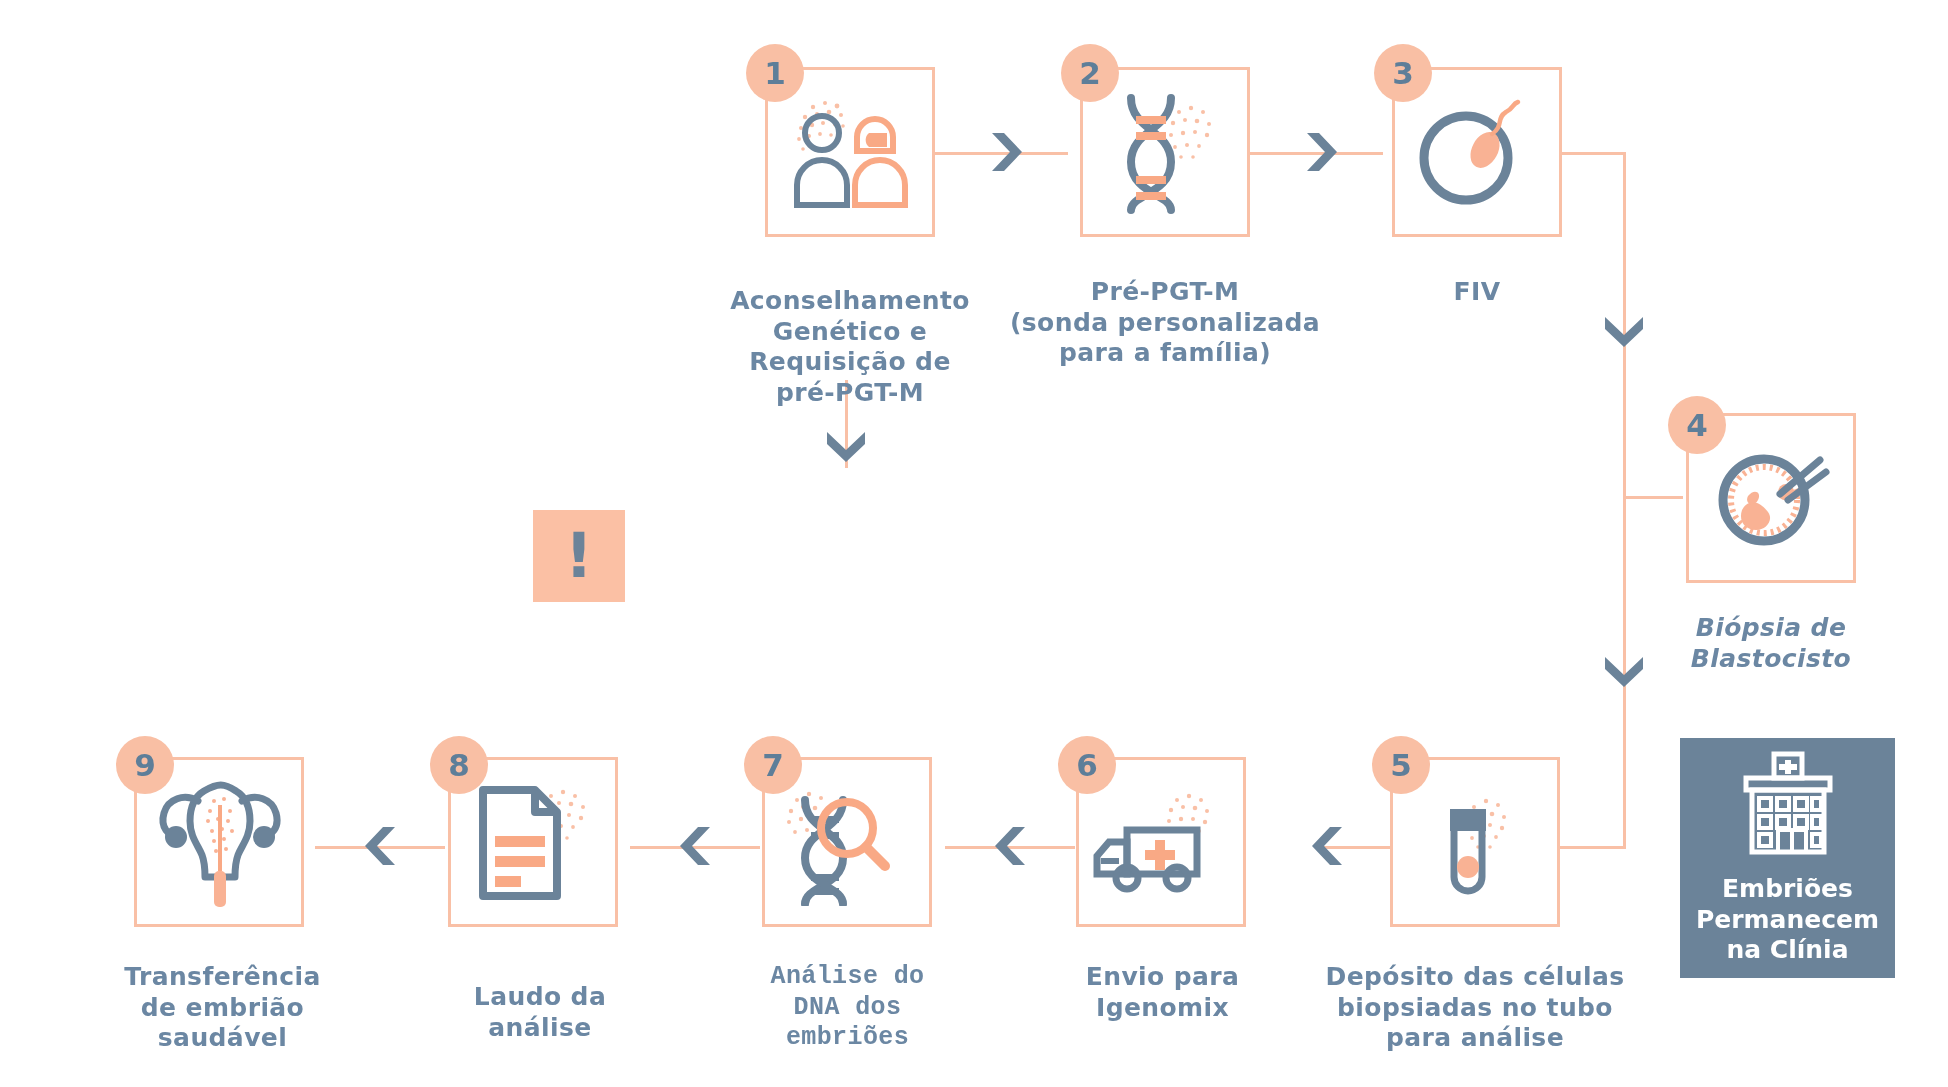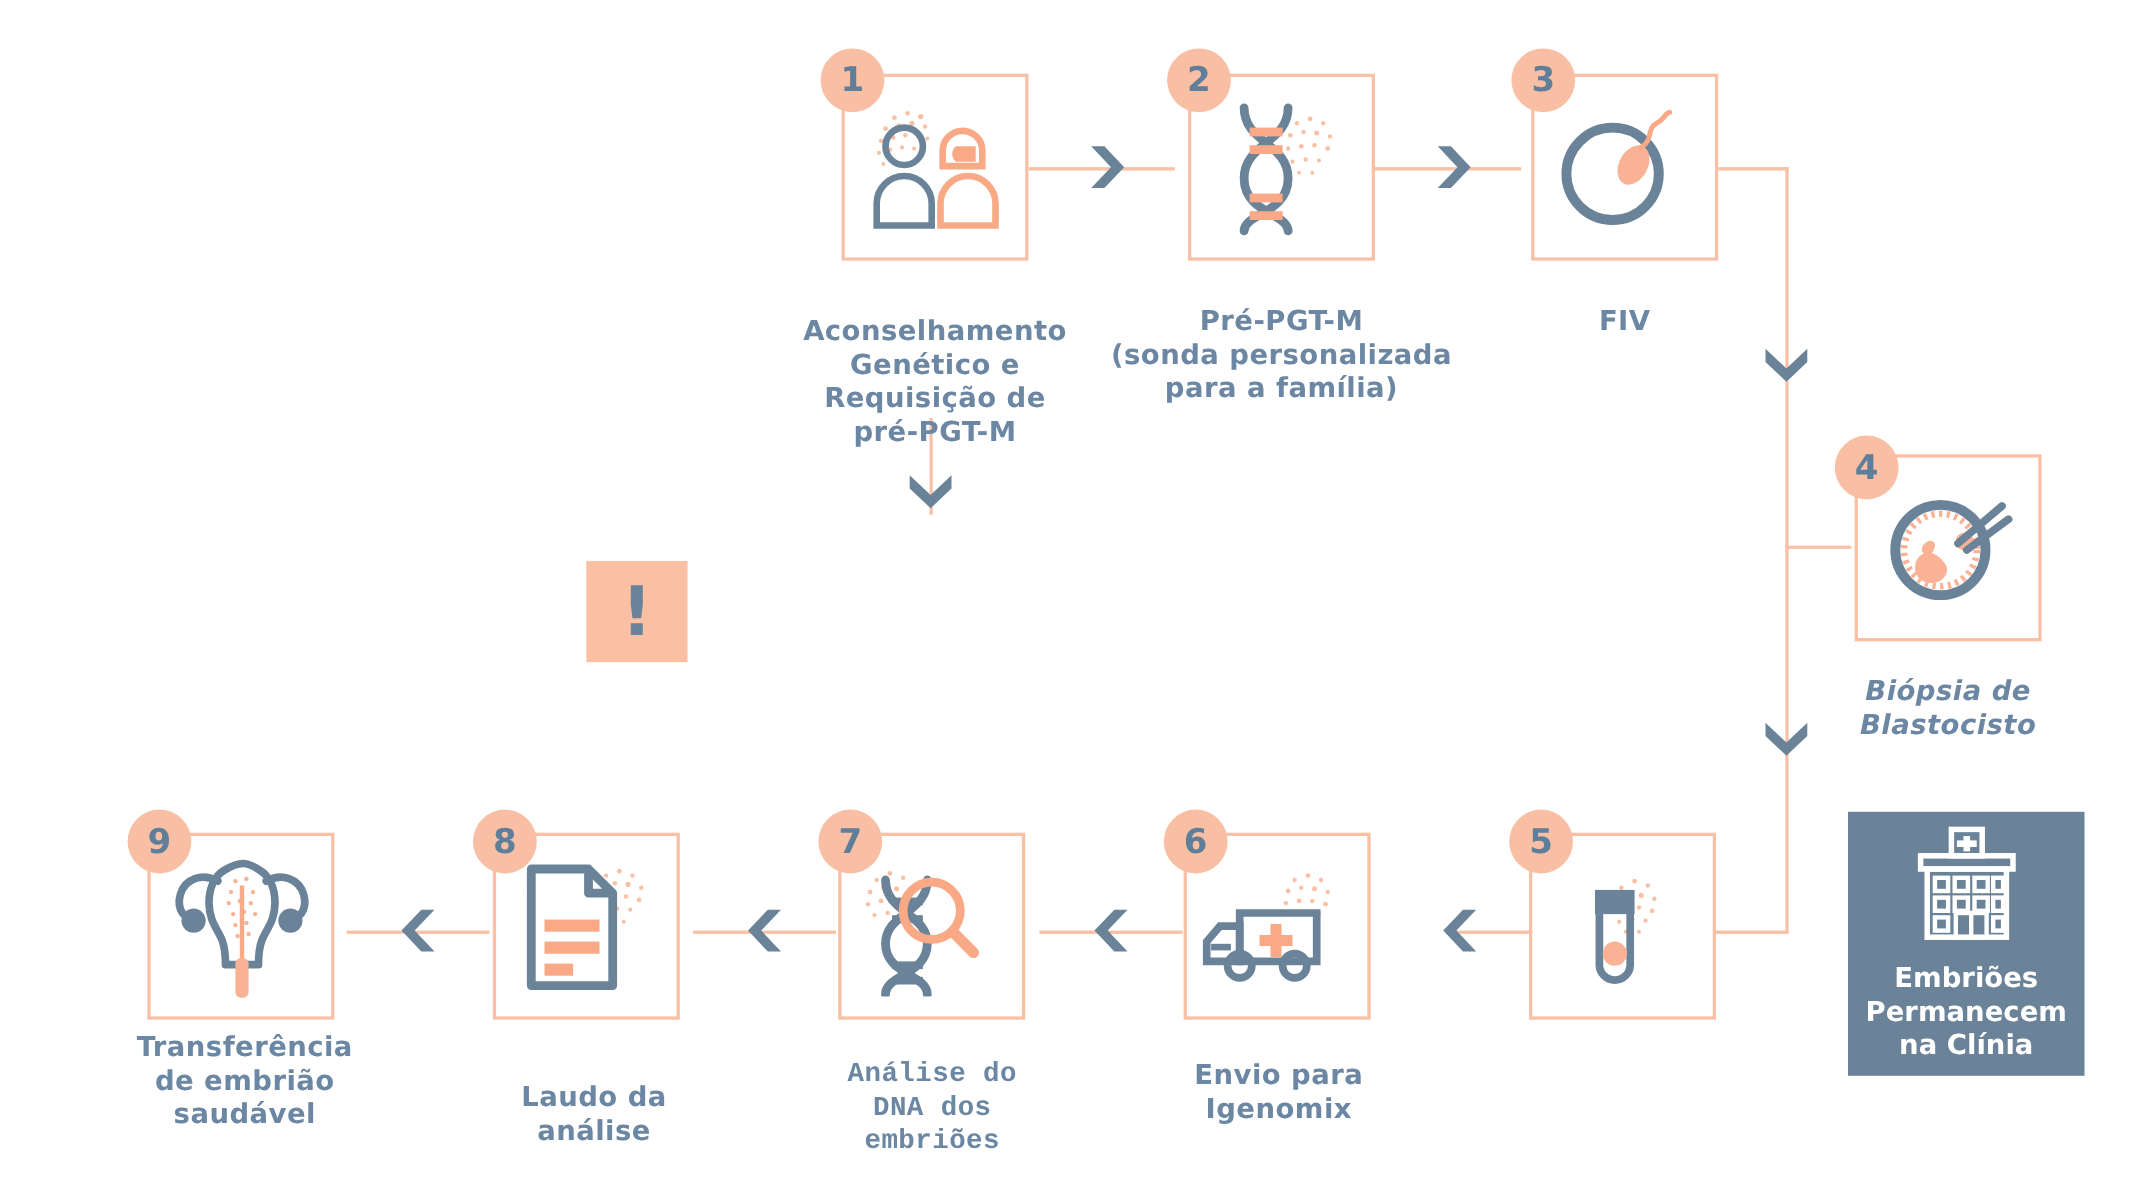--- a/index.html
+++ b/index.html
@@ -278,20 +278,23 @@
             <circle cx="86" cy="58" r="1.9"></circle>
           <circle cx="68" cy="68" r="1.8"></circle>
             <circle cx="80" cy="68" r="1.8"></circle>
         </g>
         <rect x="40" y="30" width="36" height="22" fill="#6B8399"></rect>
         <path d="M44 52 v46 a14 14 0 0 0 28 0 v-46" fill="none" stroke="#6B8399" stroke-width="7"></path>
         <circle cx="58" cy="88" r="11" fill="#F9B294"></circle>
       </svg>
     </span>
   </div>
+  <div class="caption" style="left:1320px;top:962px;width:310px;white-space:pre-line;">Depósito das células
+biopsiadas no tubo
+para análise</div>
 
   <div class="badge" style="left:1058px;top:736px;">6</div>
   <div class="card" style="left:1076px;top:757px;width:170px;height:170px;">
     <span>
       <svg width="136" height="116" viewBox="0 0 136 116">
         <g fill="#F9C0A6">
           <circle cx="84" cy="16" r="2"></circle>
             <circle cx="96" cy="12" r="2.2"></circle>
             <circle cx="108" cy="16" r="2"></circle>
           <circle cx="78" cy="26" r="2.2"></circle>
@@ -411,21 +414,21 @@
             <circle cx="60" cy="66" r="2"></circle>
           <circle cx="70" cy="64" r="2"></circle>
             <circle cx="62" cy="76" r="2"></circle>
             <circle cx="72" cy="74" r="2"></circle>
         </g>
         <path d="M66 30 L66 96" stroke="#F9A985" stroke-width="4"></path>
         <rect x="60" y="96" width="12" height="36" rx="5" fill="#F9B294"></rect>
       </svg>
     </span>
   </div>
-  <div class="caption" style="left:100px;top:937px;width:245px;white-space:pre-line;">Transferência
+  <div class="caption" style="left:100px;top:962px;width:245px;white-space:pre-line;">Transferência
 de embrião
 saudável</div>
 
   <div class="alert-icon" style="left:533px;top:510px;width:92px;height:92px;">
     <span style="color:#6B8399;font-weight:bold;font-size:62px;line-height:1;font-family:'DejaVu Sans','Liberation Sans',sans-serif;">!</span>
   </div>
 
   <div class="clinic" style="left:1680px;top:738px;width:215px;height:240px;">
     <span>
       <svg width="112" height="106" viewBox="0 0 112 106">

